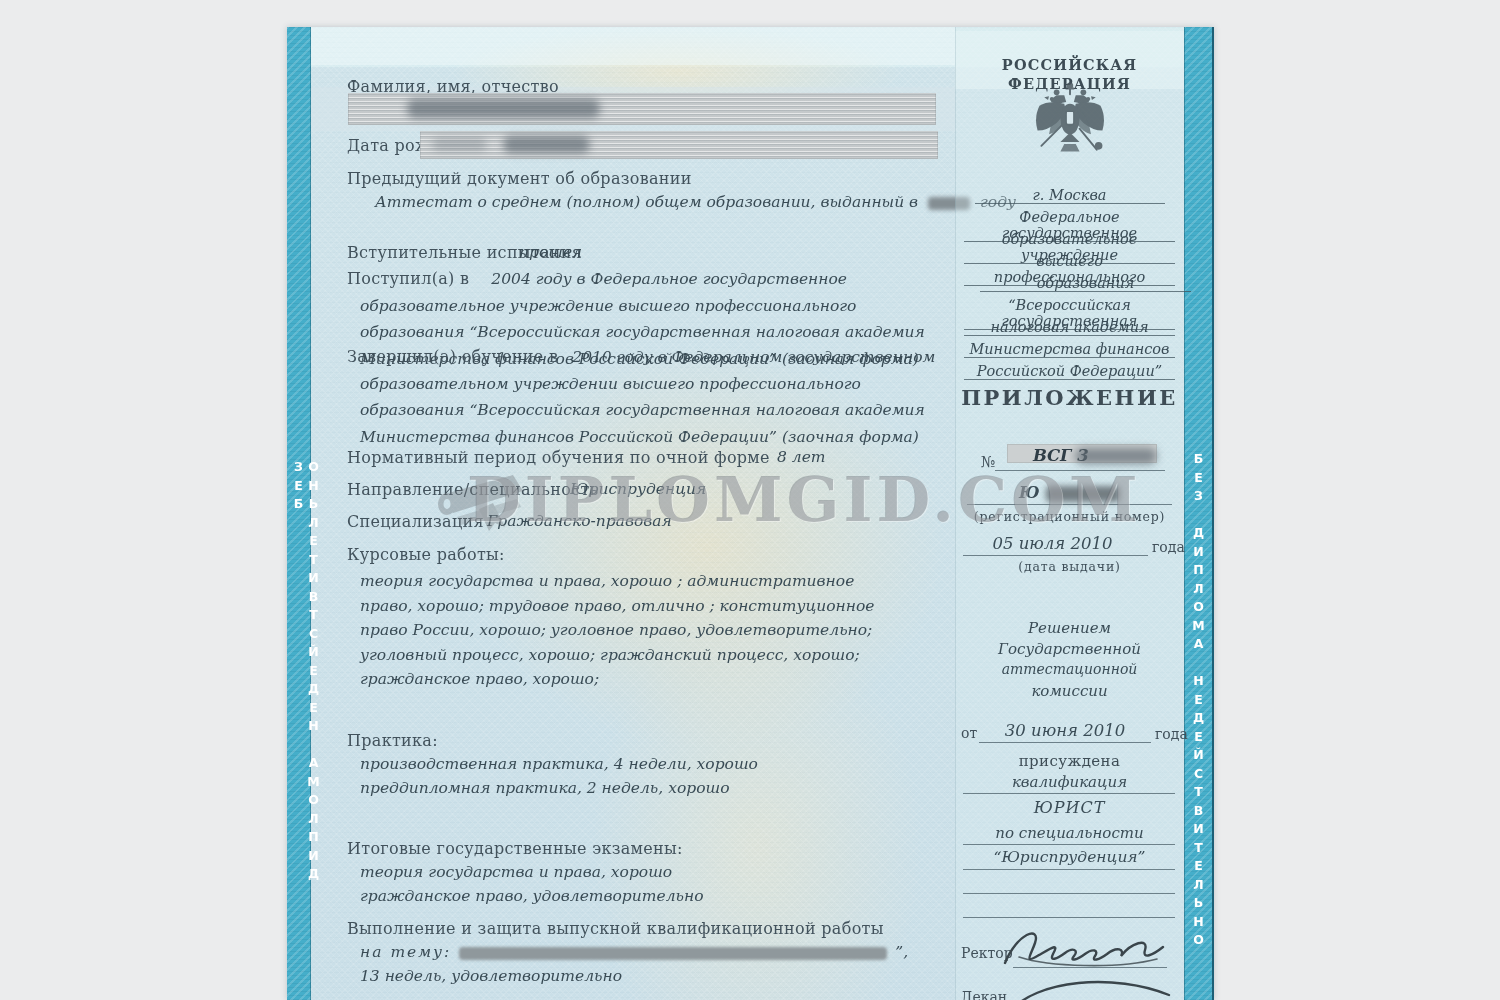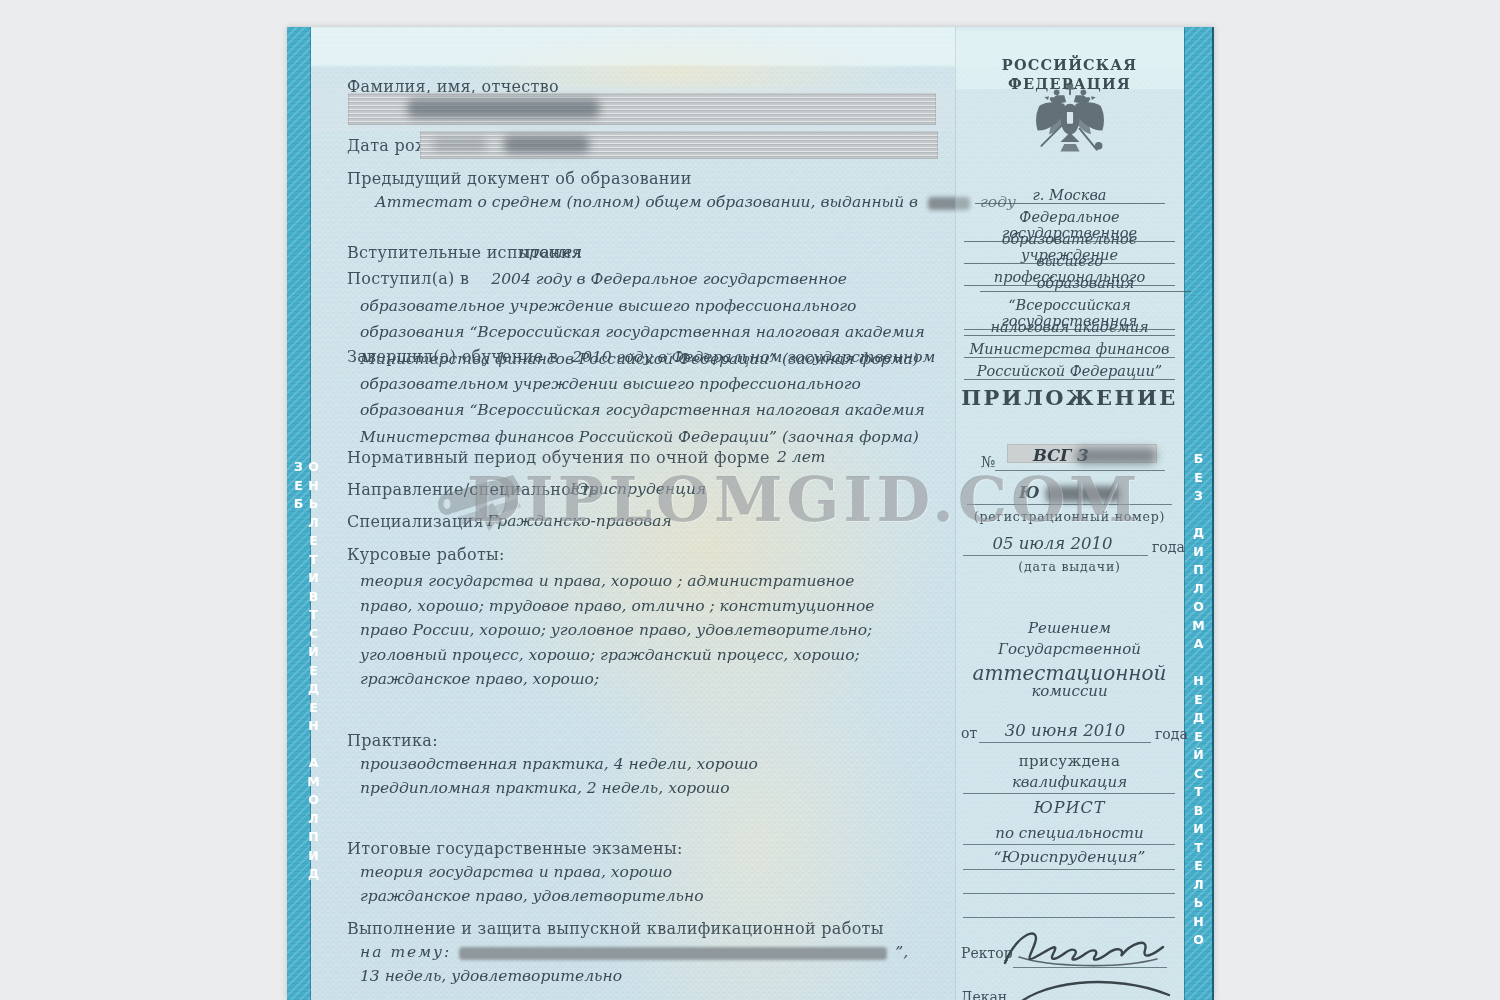--- a/index.html
+++ b/index.html
@@ -84,21 +84,21 @@
 
     <div class="abs hang" style="left:60px;top:239px;width:600px;">
       <span class="lbl" style="margin-right:22px;">Поступил(а) в</span><span class="ital">2004 году в Федеральное государственное образовательное учреждение высшего профессионального образования “Всероссийская государственная налоговая академия Министерства финансов Российской Федерации” (заочная форма)</span>
     </div>
 
     <div class="abs hang" style="left:60px;top:317px;width:600px;">
       <span class="lbl" style="margin-right:14px;">Завершил(а) обучение в</span><span class="ital">2010 году в Федеральном государственном образовательном учреждении высшего профессионального образования “Всероссийская государственная налоговая академия Министерства финансов Российской Федерации” (заочная форма)</span>
     </div>
 
     <div class="abs lbl" style="left:60px;top:421px;">Нормативный период обучения по очной форме</div>
-    <div class="abs ital" style="left:490px;top:421px;">2 лет</div>
+    <div class="abs ital" style="left:490px;top:421px;">8 лет</div>
 
     <div class="abs lbl" style="left:60px;top:453px;">Направление/специальность</div>
     <div class="abs ital" style="left:283px;top:453px;">Юриспруденция</div>
 
     <div class="abs lbl" style="left:60px;top:485px;">Специализация</div>
     <div class="abs ital" style="left:200px;top:485px;">Гражданско-правовая</div>
 
     <div class="abs lbl" style="left:60px;top:518px;">Курсовые работы:</div>
     <div class="abs ital" style="left:73px;top:542px;width:545px;line-height:24.5px;">теория государства и права, хорошо ; административное право, хорошо; трудовое право, отлично ; конституционное право России, хорошо; уголовное право, удовлетворительно; уголовный процесс, хорошо; гражданский процесс, хорошо; гражданское право, хорошо;</div>
 
@@ -182,21 +182,21 @@
       <div class="ulinefull" style="left:12px;top:477px;width:205px;"></div>
       <div class="rc cap" style="top:482px;">(регистрационный номер)</div>
 
       <div class="abs rital" style="left:0;top:507px;width:195px;text-align:center;font-size:16.5px;">05 июля 2010</div>
       <div class="ulinefull" style="left:8px;top:528px;width:185px;"></div>
       <div class="abs" style="left:197px;top:512px;font-size:14px;">года</div>
       <div class="rc cap" style="top:532px;">(дата выдачи)</div>
 
       <div class="rc rital" style="top:592px;font-size:15px;">Решением</div>
       <div class="rc rital" style="top:613px;font-size:15px;">Государственной</div>
-      <div class="rc rital" style="top:634px;font-size:20px;">аттестационной</div>
+      <div class="rc rital" style="top:634px;font-size:14px;">аттестационной</div>
       <div class="rc rital" style="top:655px;font-size:15px;">комиссии</div>
 
       <div class="abs" style="left:6px;top:698px;font-size:14px;">от</div>
       <div class="abs rital" style="left:25px;top:694px;width:170px;text-align:center;font-size:16.5px;">30 июня 2010</div>
       <div class="ulinefull" style="left:24px;top:715px;width:172px;"></div>
       <div class="abs" style="left:200px;top:699px;font-size:14px;">года</div>
 
       <div class="rc" style="top:725px;font-size:15px;letter-spacing:.4px;color:#3d4c55;">присуждена</div>
       <div class="rc rital" style="top:746px;font-size:15px;">квалификация</div>
       <div class="ulinefull" style="left:8px;top:766px;width:212px;"></div>

